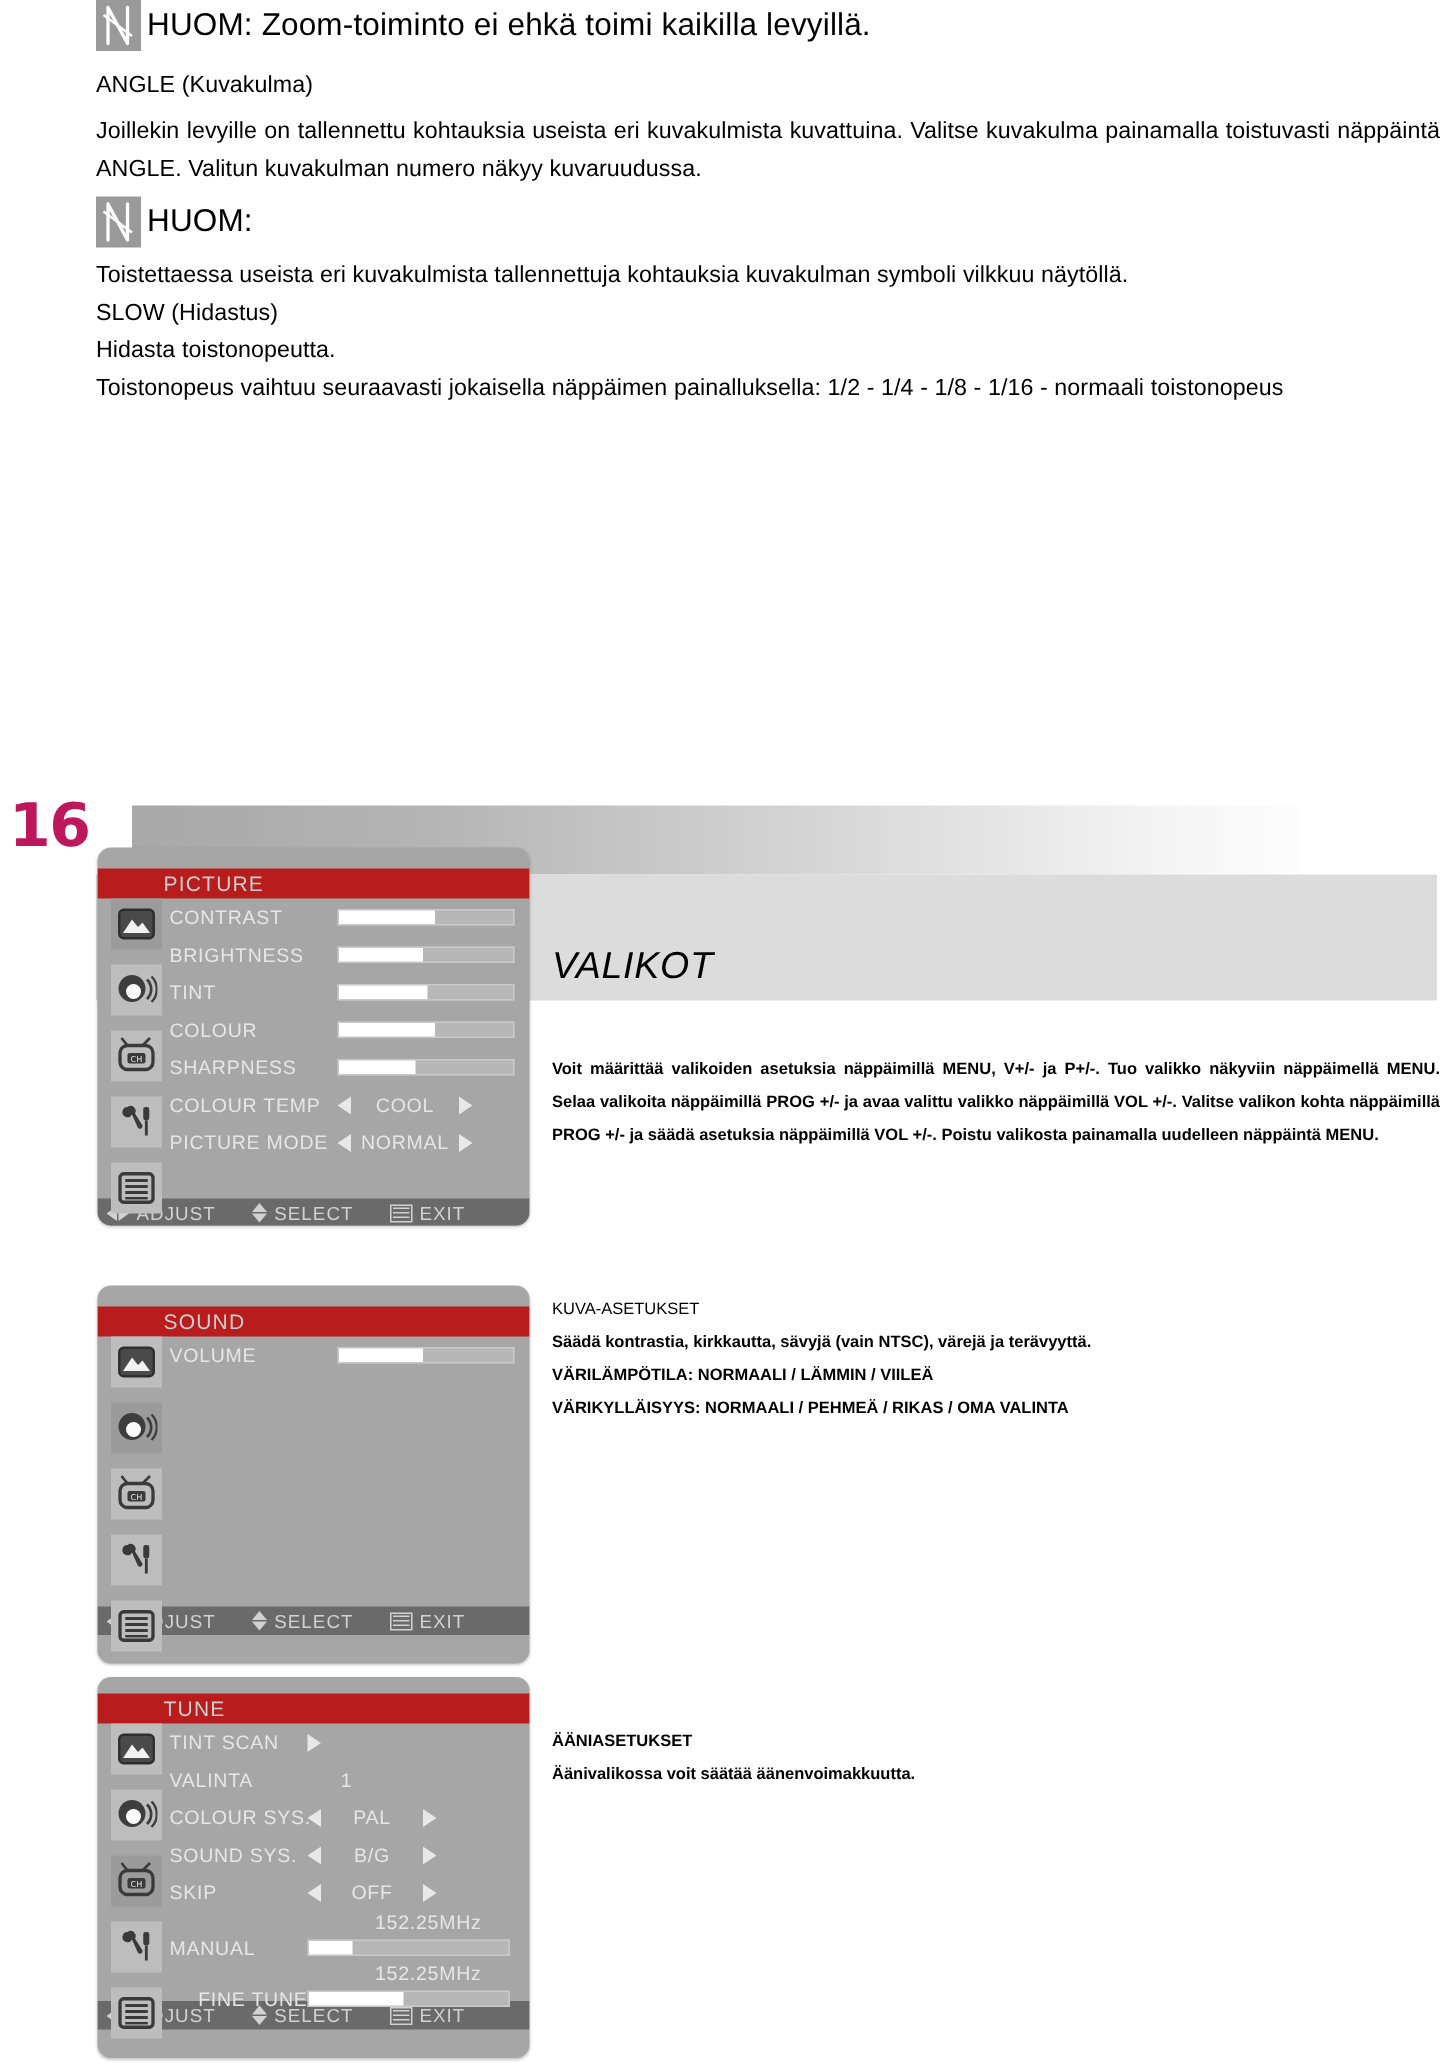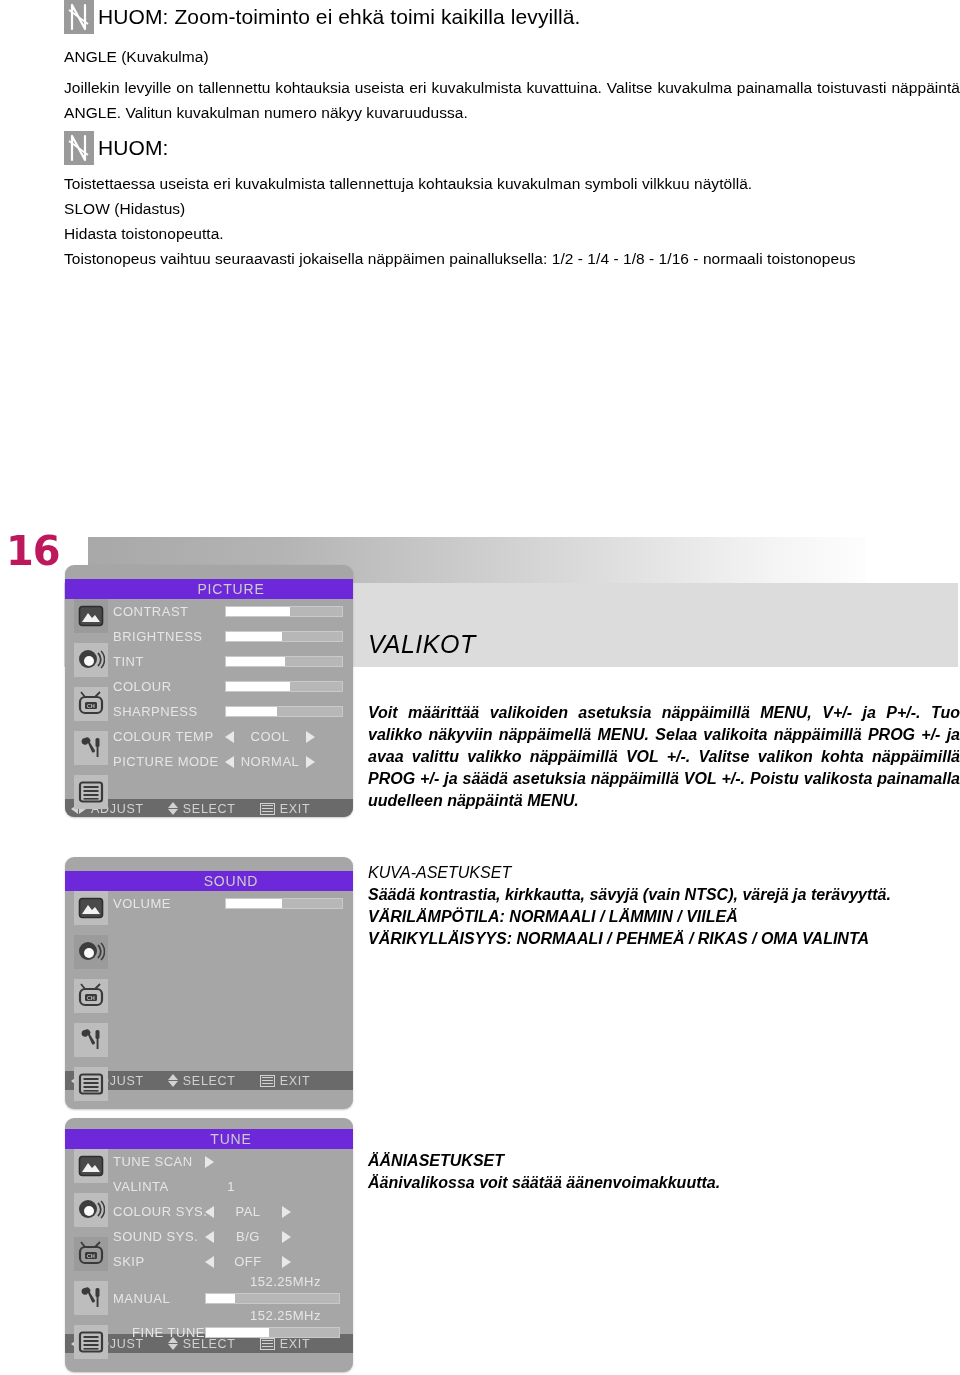--- a/index.html
+++ b/index.html
@@ -48,22 +48,22 @@
   .osd{
     position:absolute;
     background:#a6a6a6;
     border-radius:9px;
     box-shadow:0 1px 2px rgba(0,0,0,.22);
     overflow:hidden;
     font-family:"Liberation Sans","DejaVu Sans",sans-serif;
   }
   .osd-top-pad{height:14px;}
   .osd-title{
-    height:20px;background:#6d28d9;display:flex;align-items:center;
-    padding-left:44px;box-sizing:border-box;justify-content:center;
+    height:20px;background:#b91c1c;display:flex;align-items:center;
+    padding-left:44px;box-sizing:border-box;
   }
   .osd-title span{
     color:#cdcdcd;font-size:14px;letter-spacing:.8px;
   }
 
   .osd-body{position:relative;}
 
   .icon-col{
     position:absolute;left:9px;top:0;width:34px;
   }
@@ -112,21 +112,21 @@
   .tri.d{border-left:5px solid transparent;border-right:5px solid transparent;border-top:6px solid #d2d2d2;border-bottom:0;}
   .boxg{width:13px;height:10px;border:1.5px solid #d2d2d2;display:flex;flex-direction:column;justify-content:space-evenly;}
   .boxg b{display:block;height:1px;background:#d2d2d2;margin:0 1px;}
 
   
   .valikot{
     position:absolute;left:368px;top:630px;
     font-size:25px;font-weight:normal;font-style:italic;letter-spacing:.5px;
   }
   .rtxt{position:absolute;left:368px;width:592px;}
-  .rtxt p{margin:0;font-size:16px;line-height:22px;font-style:italic;}
+  .rtxt p{margin:0;font-size:11px;line-height:22px;}
   .b{font-weight:bold;}
   .n{font-weight:normal;}
   .jst{text-align:justify;}
 </style>
 </head>
 <body>
 
 <div class="doc">
 
   <div class="note-row">
@@ -407,21 +407,21 @@
               <rect x="5.5" y="9" width="15" height="2"></rect>
               <rect x="5.5" y="13" width="15" height="2"></rect>
               <rect x="5.5" y="17" width="15" height="1.6"></rect>
             </g>
           </svg>
       </div>
     </div>
 
     <div class="rows">
       <div class="row">
-        <span class="lbl wide">TUNE  SCAN</span>
+        <span class="lbl wide">TINT  SCAN</span>
         <span class="arrow right"></span>
       </div>
       <div class="row">
         <span class="lbl wide">VALINTA</span>
         <span class="val" style="width:52px;">1</span>
       </div>
       <div class="row">
         <span class="lbl wide">COLOUR SYS.</span>
         <span class="arrow left"></span>
         <span class="val" style="width:68px;">PAL</span>

